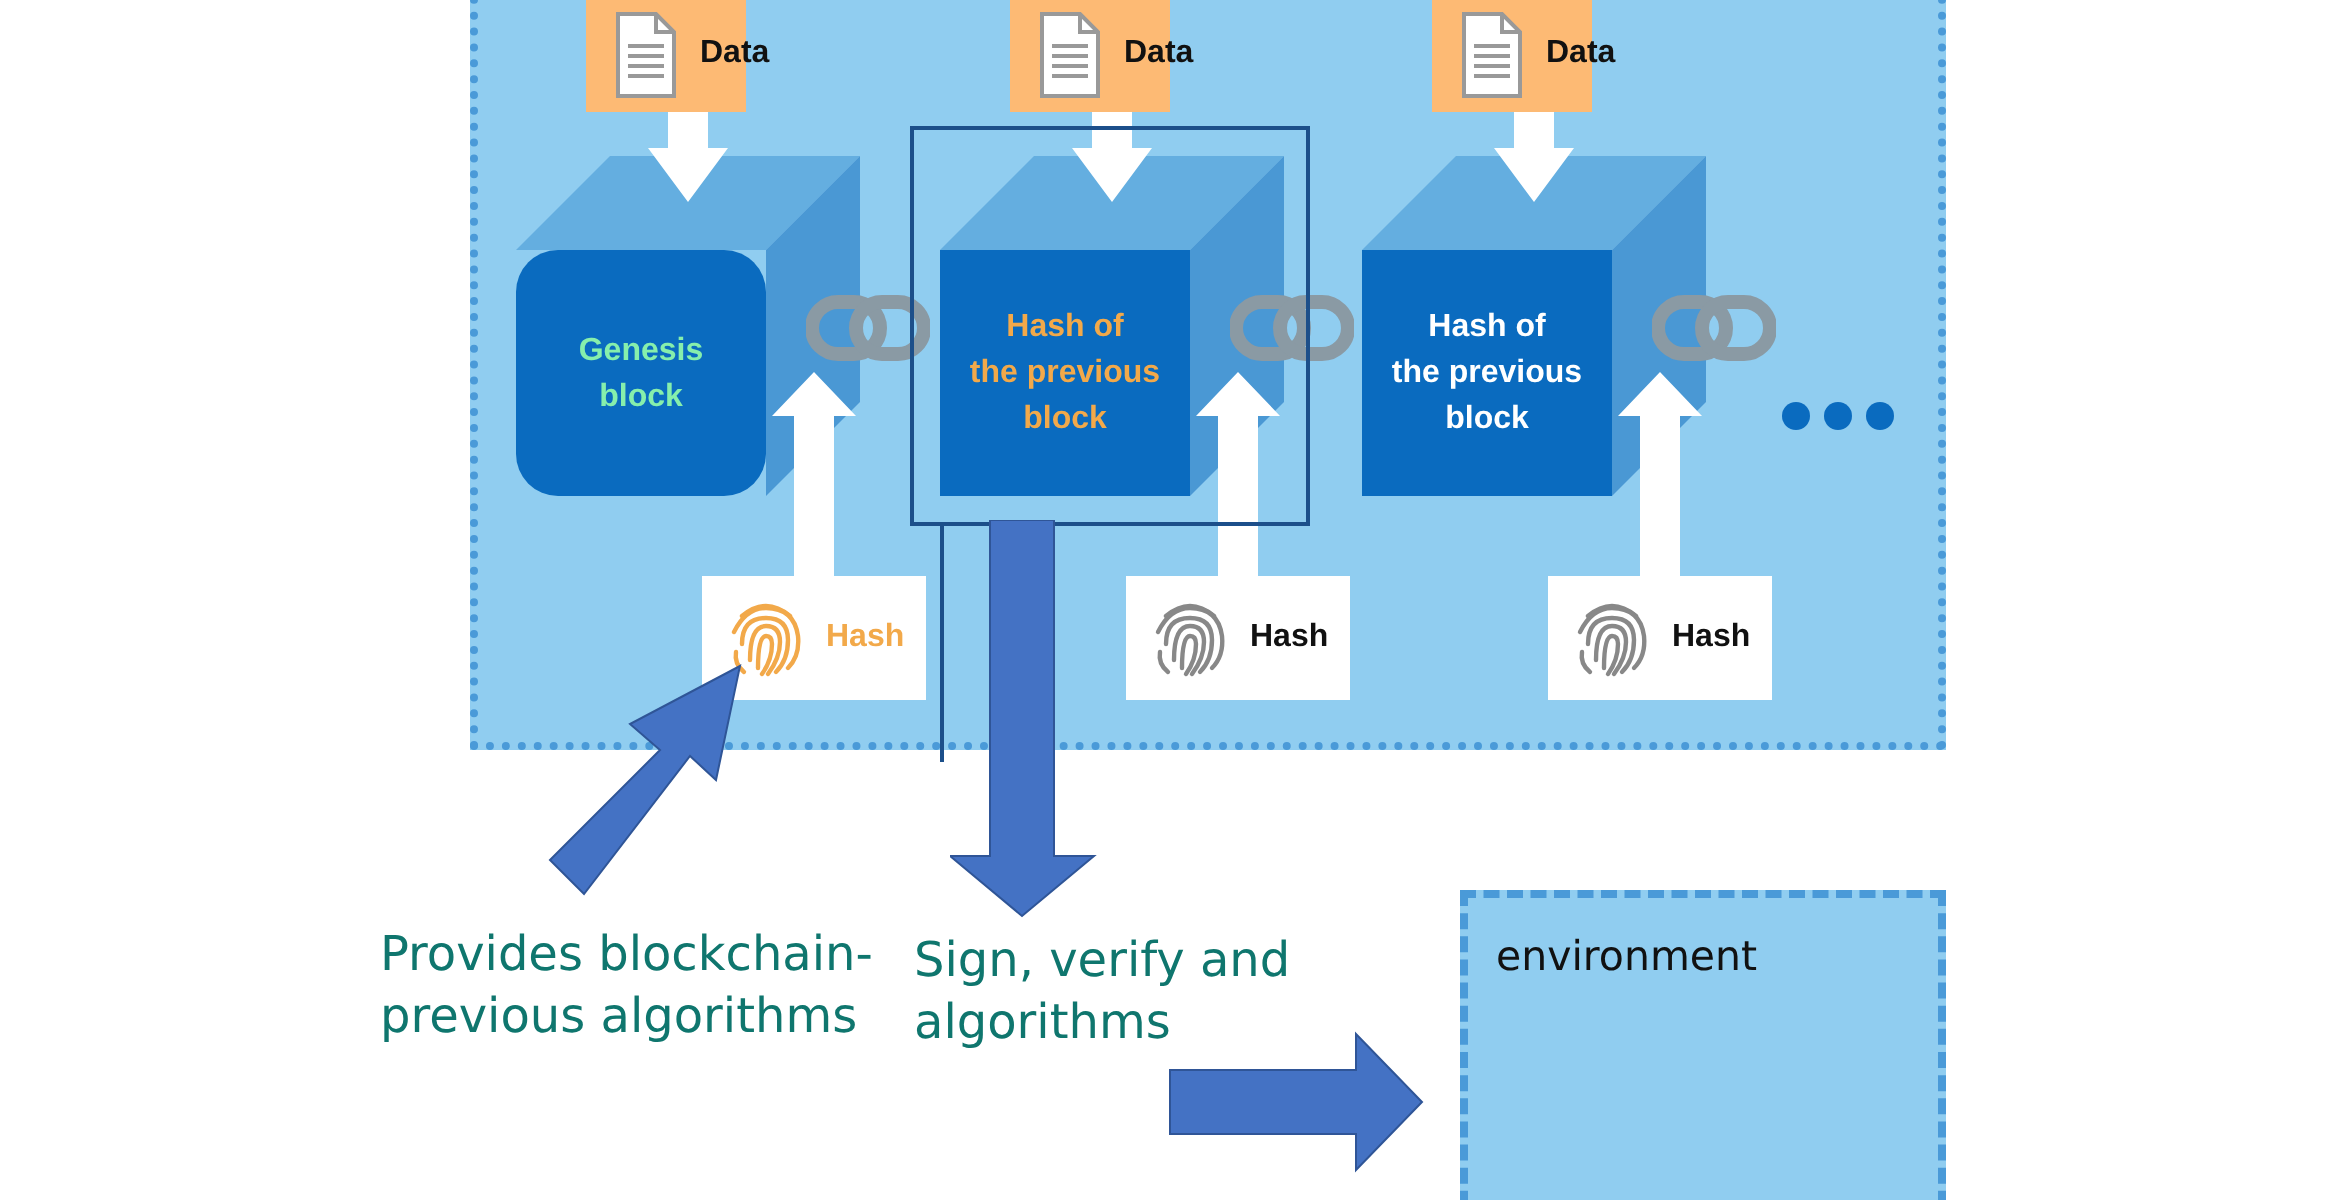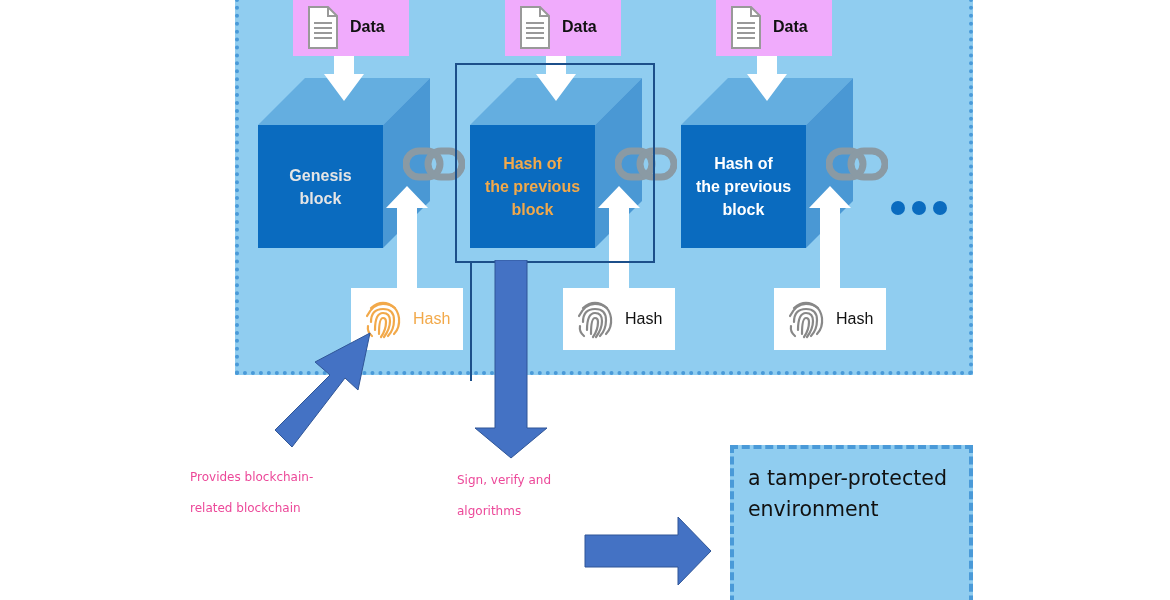--- a/index.html
+++ b/index.html
@@ -1,24 +1,24 @@
 <!DOCTYPE html>
 <html><head>
 <meta charset="utf-8">
 <style>
   html,body{margin:0;padding:0;background:#ffffff;}
   body{width:1170px;height:600px;position:relative;overflow:hidden;font-family:"Liberation Sans",sans-serif;}
   .panel{position:absolute;left:235px;top:-10px;width:738px;height:385px;background:#90cdf0;border:4px dotted #4a9ad8;box-sizing:border-box;}
   .abs{position:absolute;}
-  .datacard{position:absolute;width:116px;height:56px;background:#f0abfc;}
+  .datacard{position:absolute;width:80px;height:56px;background:#fdba74;}
   .datacard .lbl{position:absolute;left:57px;top:18px;font-weight:bold;font-size:16px;color:#111;}
   .block-face{position:absolute;width:125px;height:123px;background:#0a6bbf;color:#fff;font-weight:bold;font-size:16px;text-align:center;display:flex;align-items:center;justify-content:center;line-height:23px;}
   .hashcard{position:absolute;width:112px;height:62px;background:#fff;}
-  .hashcard .lbl{position:absolute;left:62px;top:22px;font-weight:normal;font-size:16px;color:#111;text-align:right;}
-  .caption{position:absolute;font-family:"DejaVu Sans",sans-serif;font-size:12px;color:#ec4899;line-height:31px;}
+  .hashcard .lbl{position:absolute;left:62px;top:22px;font-weight:bold;font-size:16px;color:#111;text-align:right;}
+  .caption{position:absolute;font-family:"DejaVu Sans",sans-serif;font-size:24px;color:#0f766e;line-height:31px;}
   .store{position:absolute;left:730px;top:445px;width:243px;height:170px;background:#90cdf0;border:4px dashed #4a9ad8;box-sizing:border-box;padding:14px 0 0 14px;font-family:"DejaVu Sans",sans-serif;font-size:20.5px;line-height:31px;color:#111;}
 </style>
 </head>
 <body>
 
 <div class="panel"></div>
 
 <div id="columns">
     <div class="datacard" style="left: 293px; top: 0px;">
       <span class="abs" style="left:13px;top:5px;"><svg width="34" height="46" viewBox="0 0 34 46">
@@ -33,21 +33,21 @@
         </svg></span>
       <span class="lbl">Data</span>
     </div>
     <svg class="abs" width="175" height="175" style="left: 258px; top: 78px;">
       <polygon points="0,47 47,0 172,0 125,47" fill="#64aee0"></polygon>
       <polygon points="125,47 172,0 172,123 125,170" fill="#4a98d4"></polygon>
     </svg>
     <svg class="abs" width="40" height="46" style="left: 324px; top: 56px;">
       <polygon points="10,0 30,0 30,18 40,18 20,45 0,18 10,18" fill="#fff"></polygon>
     </svg>
-    <div class="block-face" style="left: 258px; top: 125px; color: #e5e5e5;">
+    <div class="block-face" style="left: 258px; top: 125px; color: #86efac; border-radius: 21px;">
       <div>
         <div>Genesis</div>
         <div>block</div>
         <div></div>
       </div>
     </div>
     <div class="abs" style="left: 403px; top: 147px;"><svg width="62" height="34" viewBox="0 0 62 34">
         <rect x="3" y="4" width="34" height="26" rx="13" fill="none" stroke="#8a9aa4" stroke-width="7"></rect>
         <rect x="25" y="4" width="34" height="26" rx="13" fill="none" stroke="#8a9aa4" stroke-width="7"></rect>
       </svg></div>
@@ -173,22 +173,21 @@
 </svg>
 <svg class="abs" style="left:475px;top:260px;" width="80" height="200">
   <polygon points="20,0 52,0 52,168 72,168 36,198 0,168 20,168" fill="#4472c4" stroke="#2f5597" stroke-width="1"></polygon>
 </svg>
 <svg class="abs" style="left:583px;top:515px;" width="130" height="72">
   <polygon points="2,20 95,20 95,2 128,36 95,70 95,52 2,52" fill="#4472c4" stroke="#2f5597" stroke-width="1"></polygon>
 </svg>
 
 <div class="caption" style="left:190px;top:462px;">
   <div>Provides blockchain-</div>
-  <div>related blockchain</div>
+  <div>previous algorithms</div>
 </div>
 <div class="caption" style="left:457px;top:465px;">
   <div>Sign, verify and</div>
   <div>algorithms</div>
 </div>
 <div class="store">
-  <div>a tamper-protected</div>
   <div>environment</div>
 </div>
 
 </body></html>

